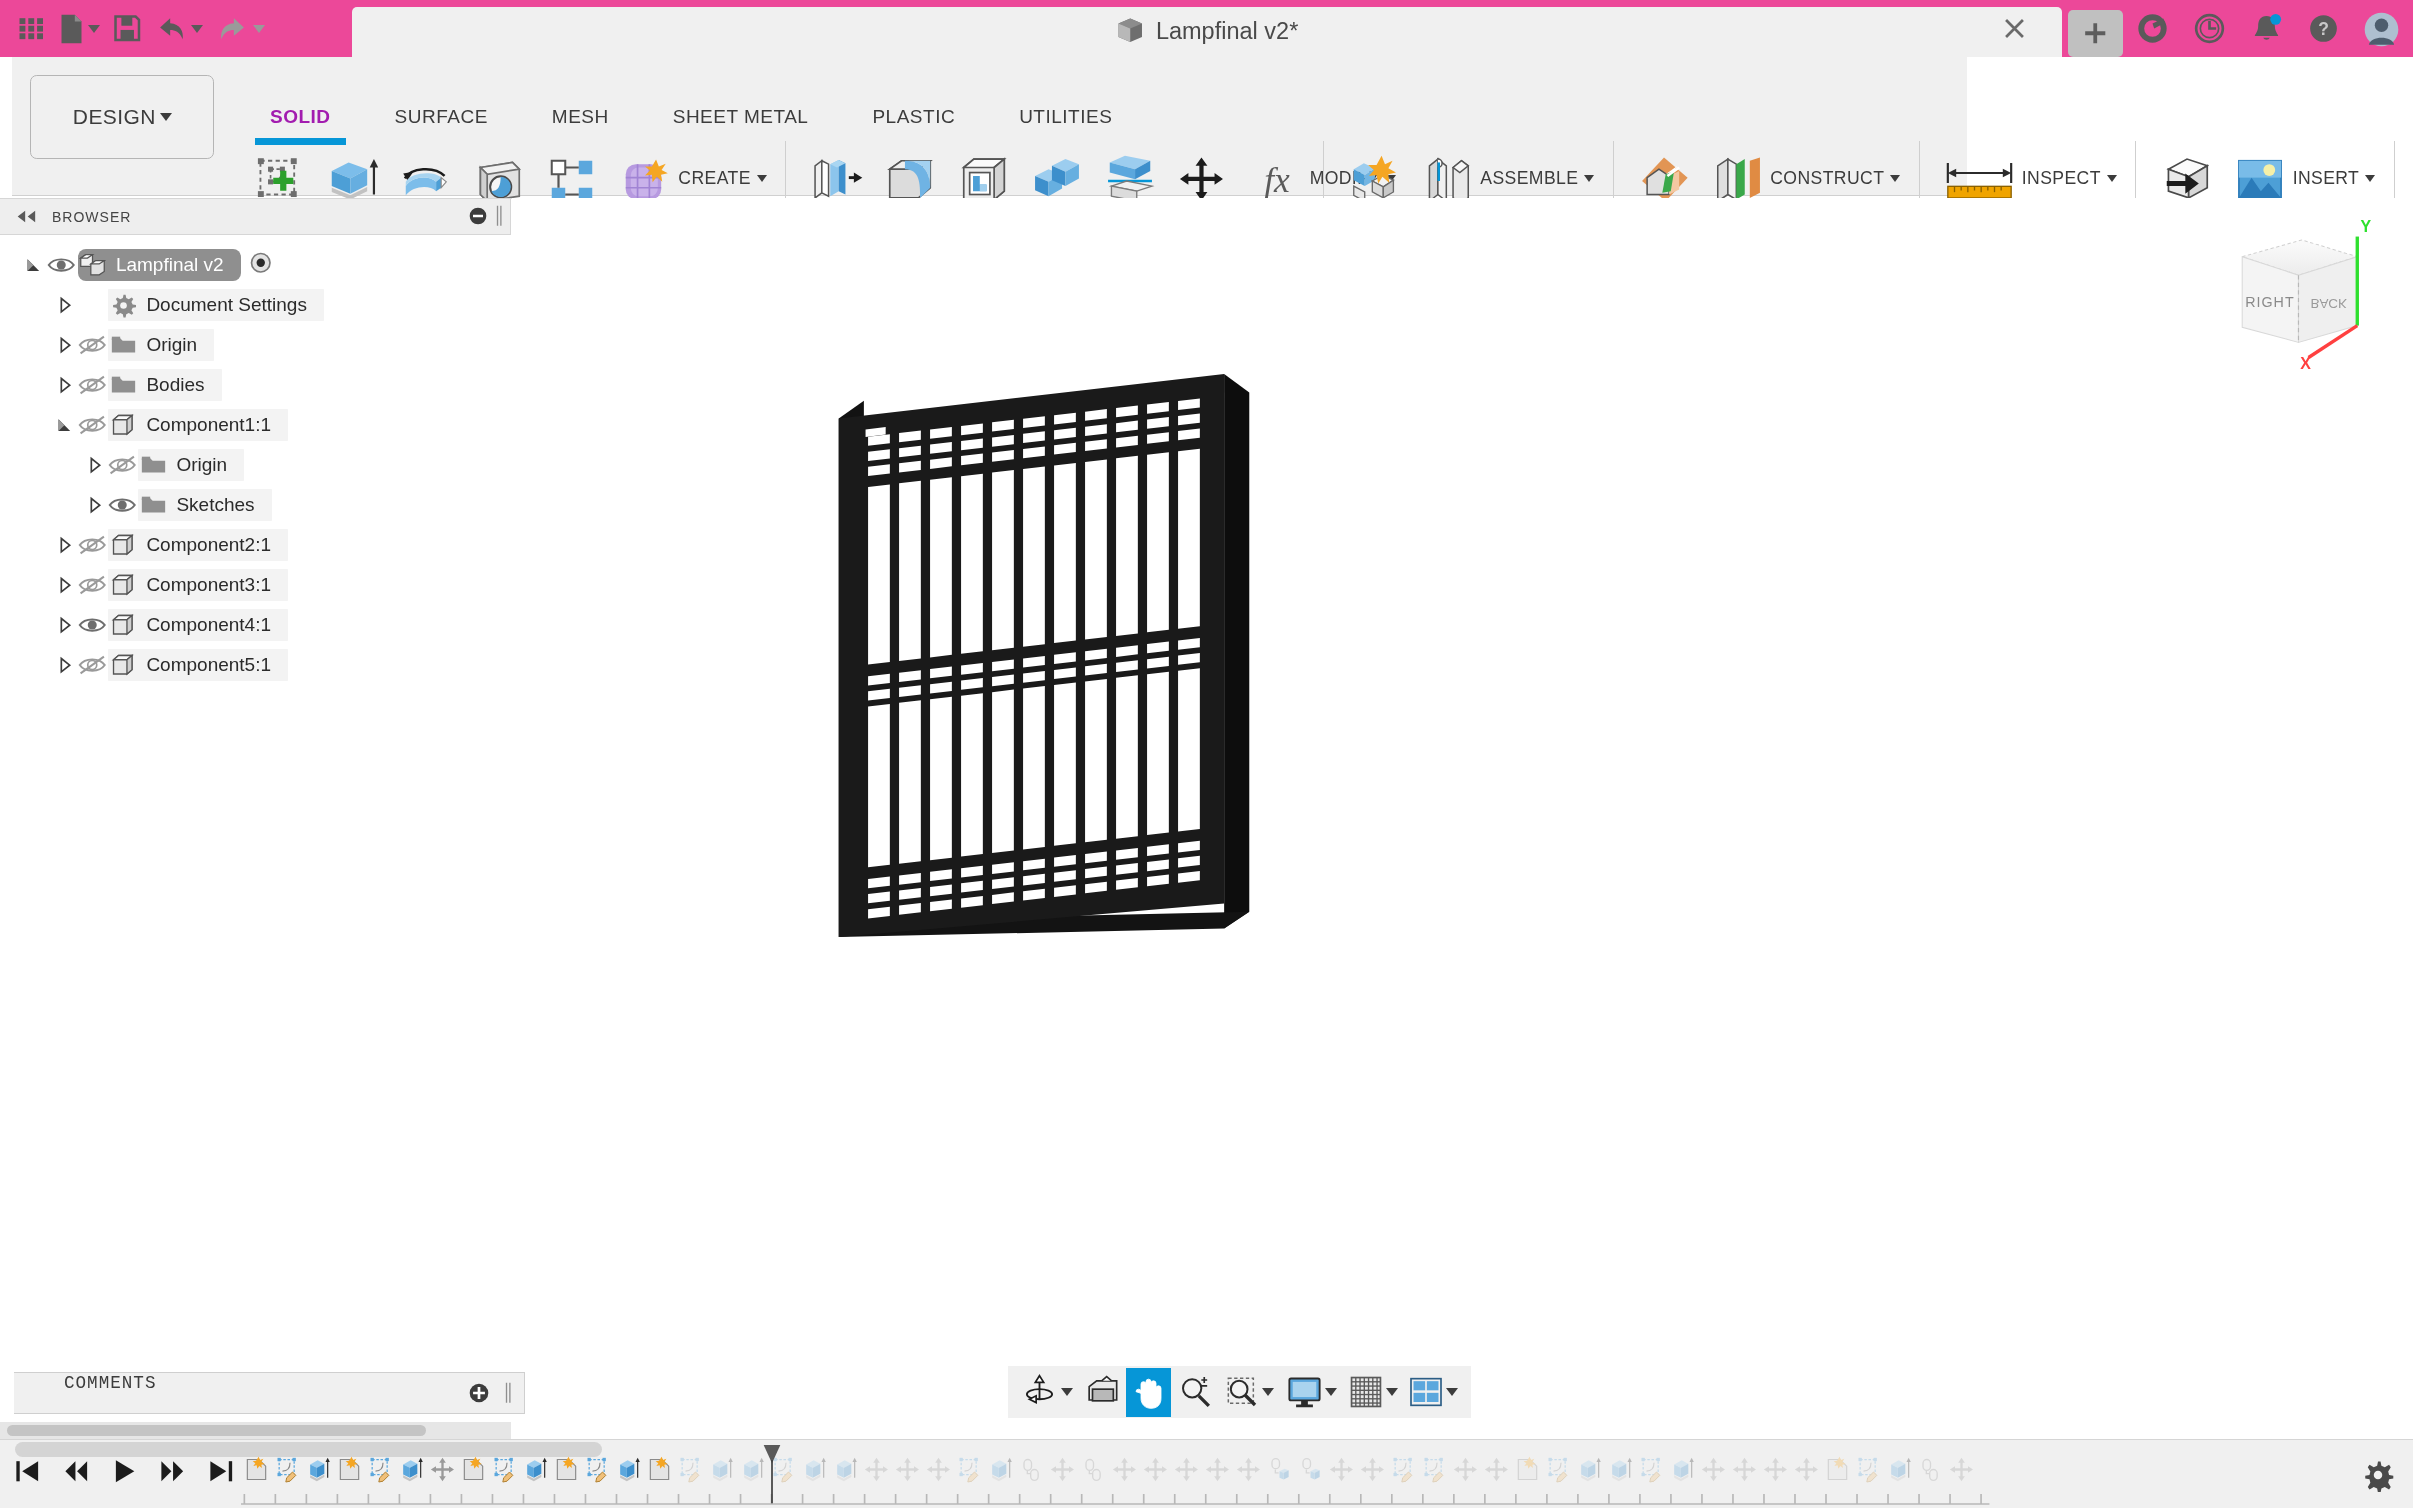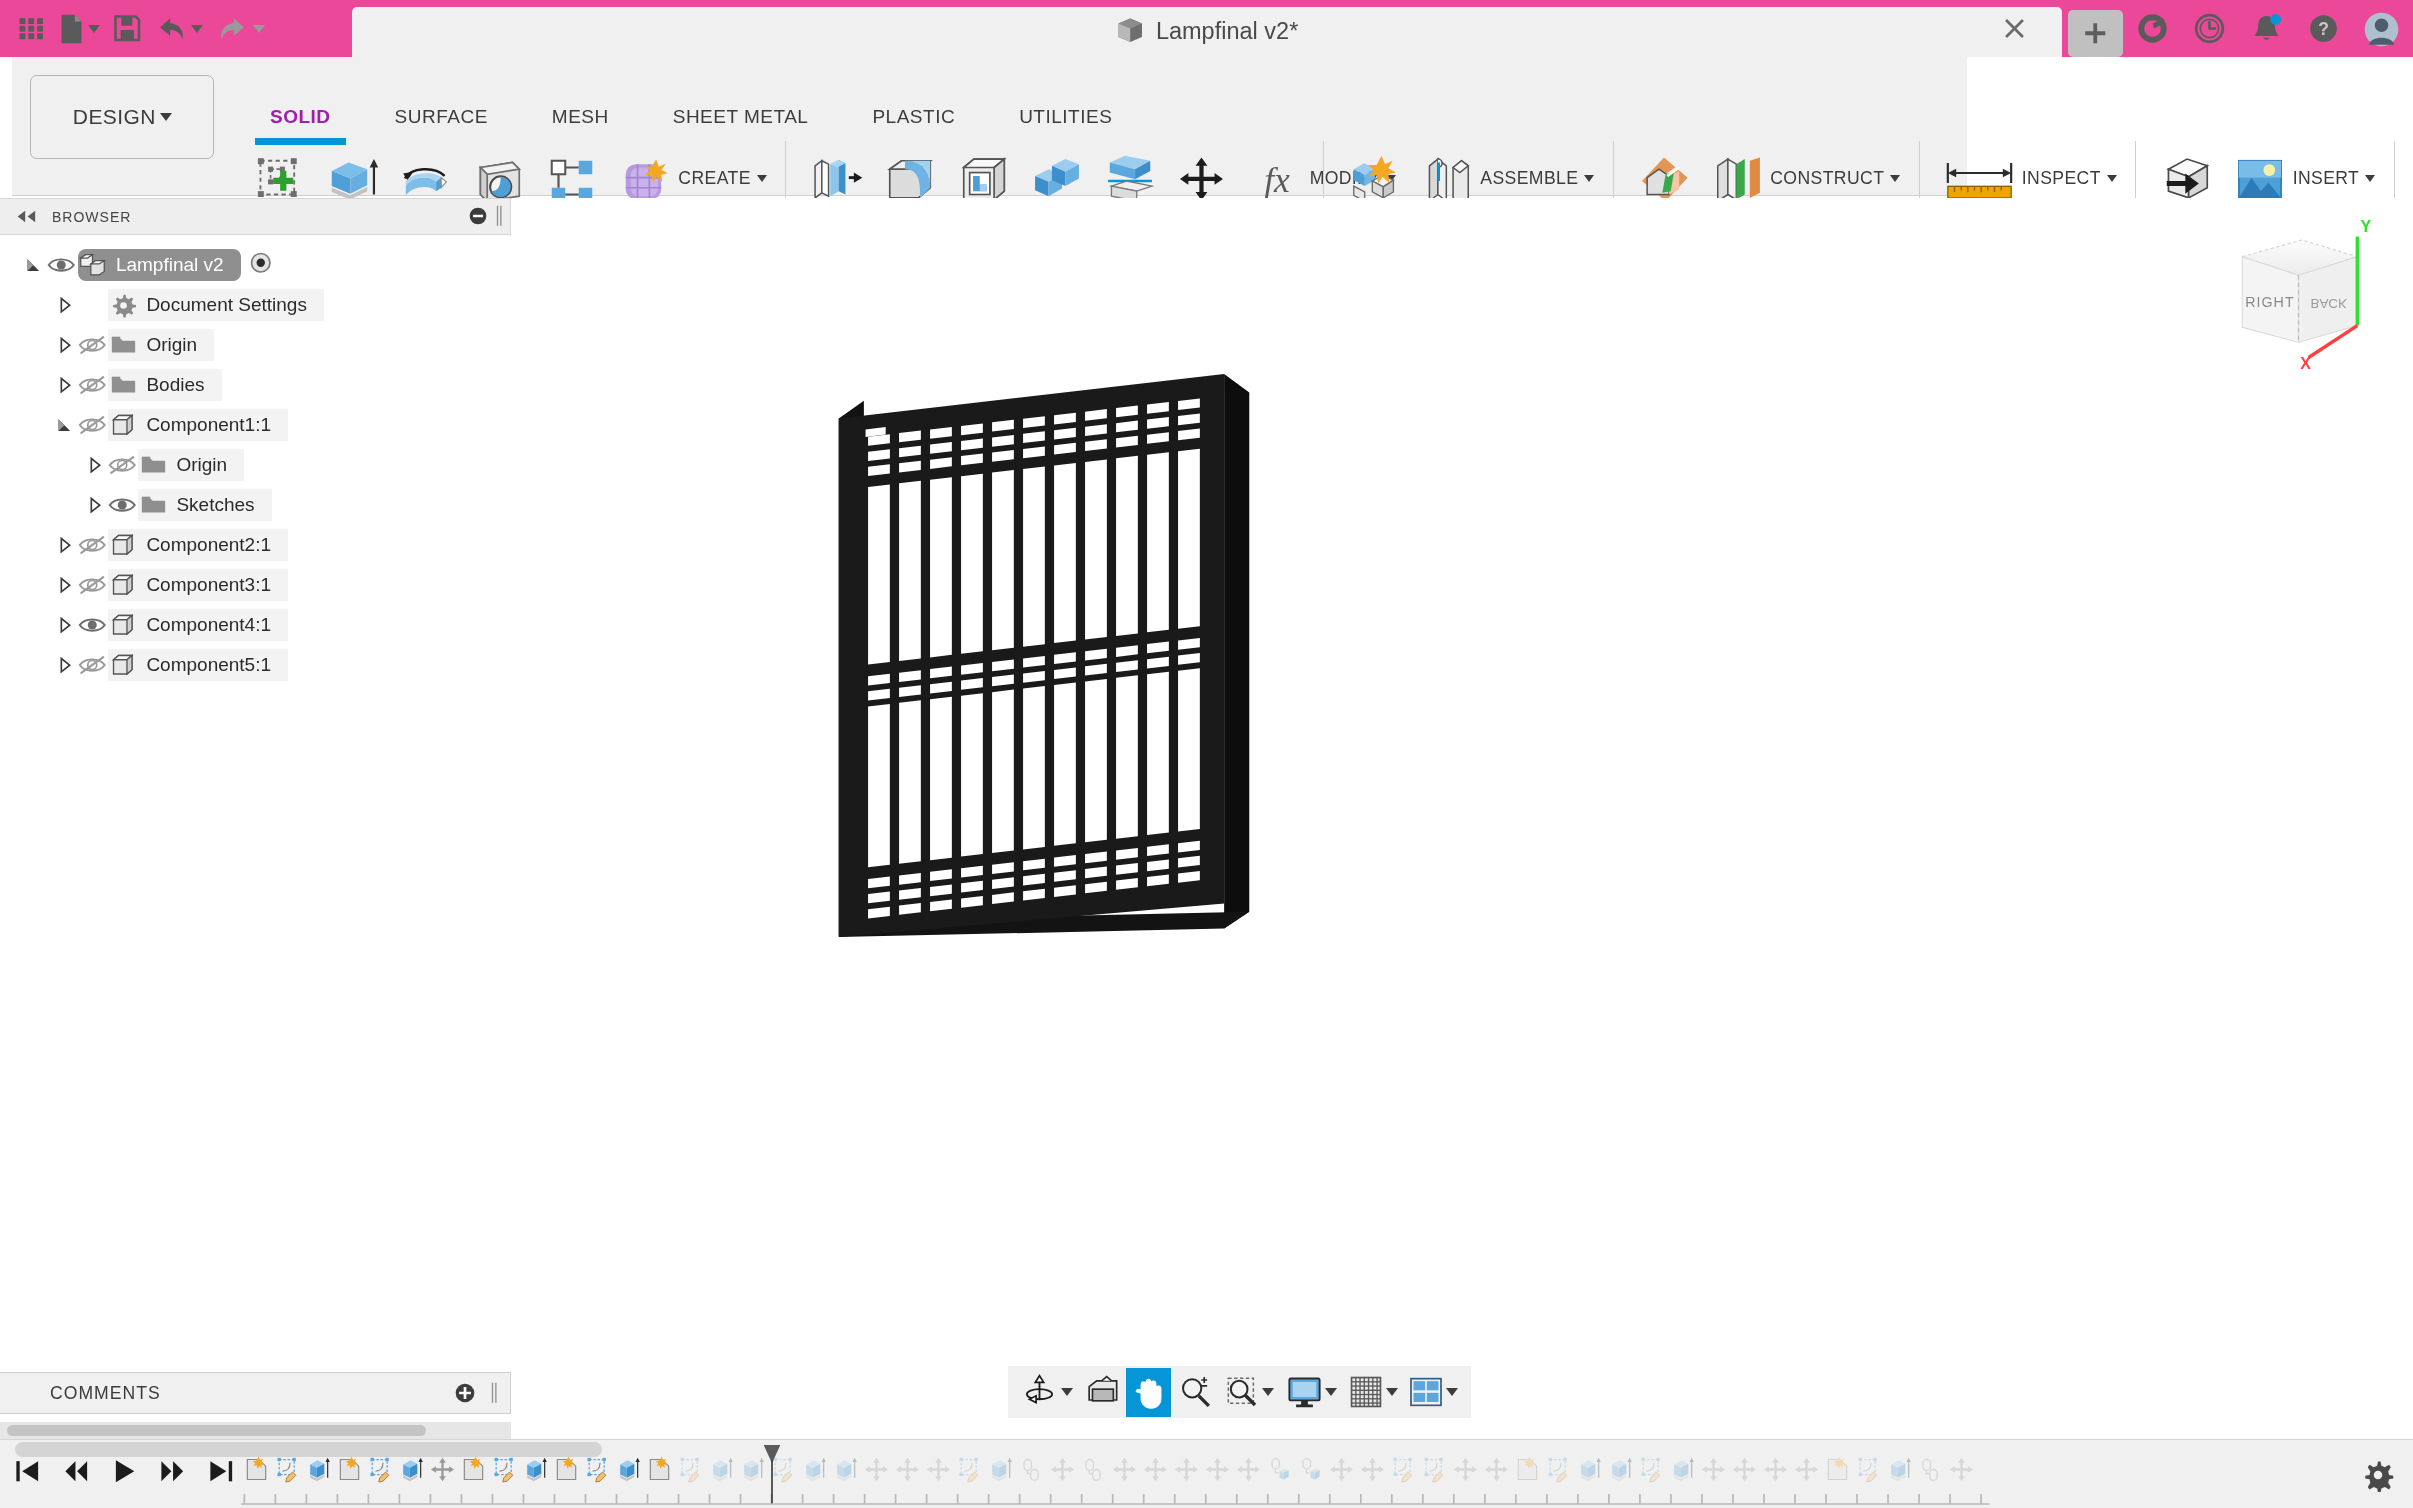--- a/index.html
+++ b/index.html
@@ -92,23 +92,23 @@
   .arrow { width:22px; height:22px; flex:0 0 22px; display:flex;align-items:center;justify-content:center; cursor:pointer;}
   .eye { width:32px; height:25px; flex:0 0 32px; display:flex;align-items:center;justify-content:center;cursor:pointer;}
   .ticon { width:30px;height:27px; flex:0 0 30px; display:flex;align-items:center;justify-content:center; margin-right:8.4px;}
   .tlabel { white-space:nowrap; }
 
   
   .canvas { position:absolute; left:512px; top:198px; width:1901px; height:1173px; background:#fff; }
 
   
   .comments {
-    position:absolute; left:0; top:1372px; width:511px; height:42px;
+    position:absolute; left:14px; top:1372px; width:511px; height:42px;
     background:#f0f0f0; border:0.8px solid #cfcfcf; border-left:none;
-    display:flex; align-items:center; padding-left:50px;
+    display:flex; align-items:flex-start; padding-left:50px;font-family:Liberation Mono, monospace;
   }
   .comments .ctl { font-size:17.6px; color:#3c3c3c; letter-spacing:1px;}
 
   
   .navbar {
     position:absolute; left:1008px; top:1366px; height:52px;
     background:#f0f0f0; display:flex; align-items:center; padding:0 8.4px; gap:1.7px;
   }
   .navbtn { height:49px; min-width:42px; display:flex; align-items:center; justify-content:center; cursor:pointer; padding:0 5px;}
   .navbtn.active { background:#0696d7; }

